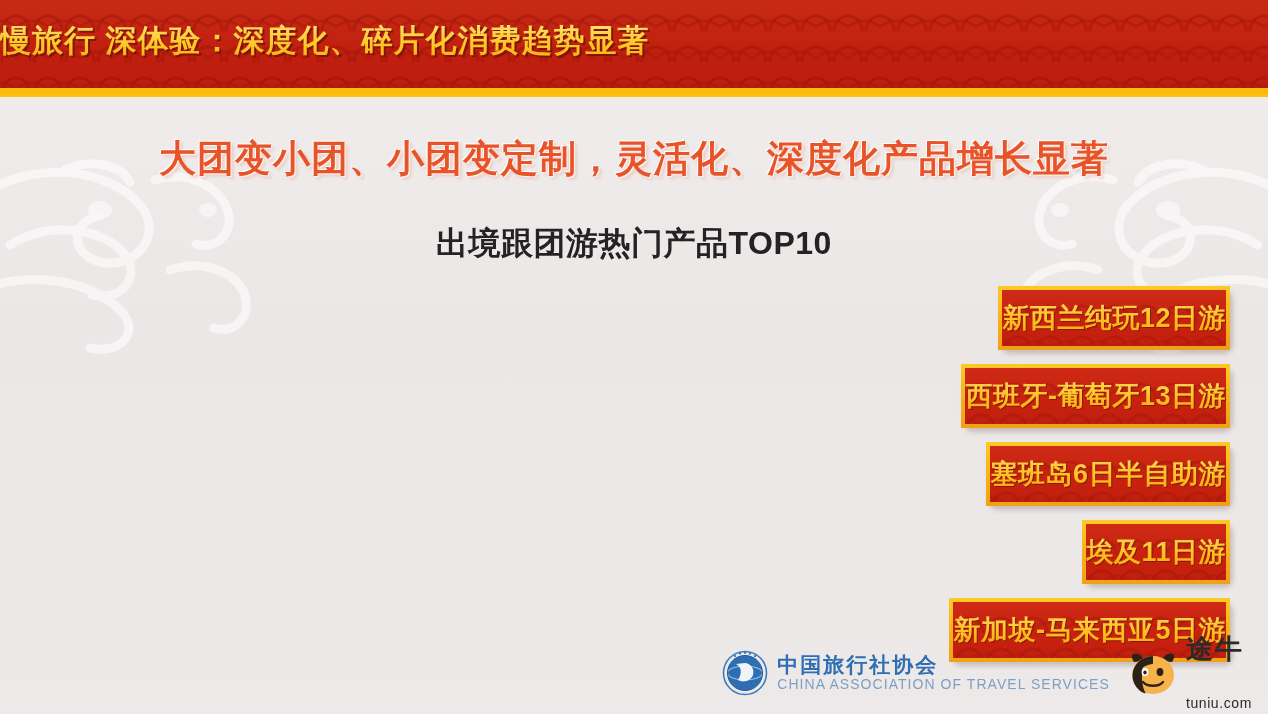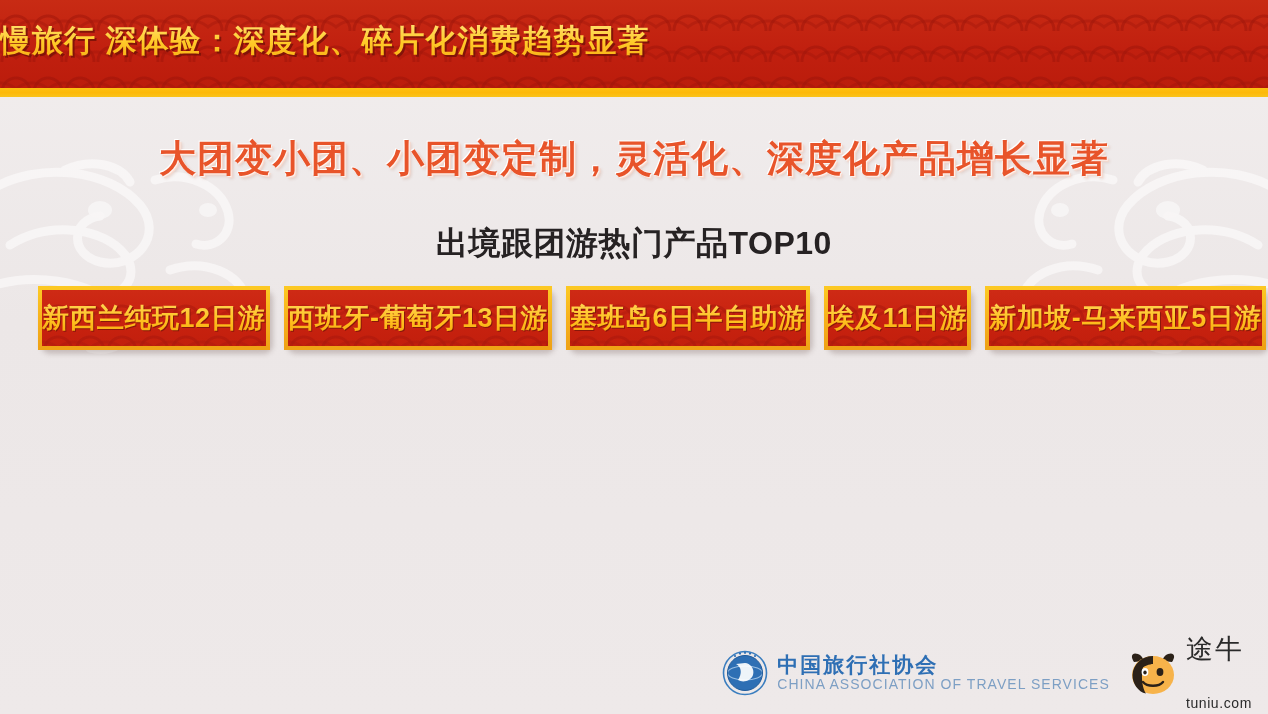--- a/index.html
+++ b/index.html
@@ -106,21 +106,21 @@
     position: absolute;
     left: 38px;
     top: 286px;
     width: 1192px;
     display: flex;
     gap: 16px;
   }
   .col {
     flex: 1 1 0;
     display: flex;
-    flex-direction: row;
+    flex-direction: column;
     gap: 14px;
     align-items: flex-end;
   }
   .pill {
     position: relative;
     height: 56px;
     border: 4px solid;
     border-image: linear-gradient(180deg, #fcc823 0%, #f7b21c 50%, #efa215 100%) 1;
     border-radius: 9px;
     background:
@@ -185,21 +185,21 @@
     align-items: center;
     gap: 8px;
   }
   .tuniu-text {
     display: flex;
     flex-direction: column;
     line-height: 1.05;
   }
   .tuniu-cn {
     font-size: 27px;
-    font-weight: normal;
+    font-weight: bold;
     color: #2a2a2a;
     letter-spacing: 2px;
   }
   .tuniu-en {
     font-size: 14px;
     color: #2a2a2a;
     letter-spacing: 0.6px;
     margin-top: 32px;
   }
 </style>

